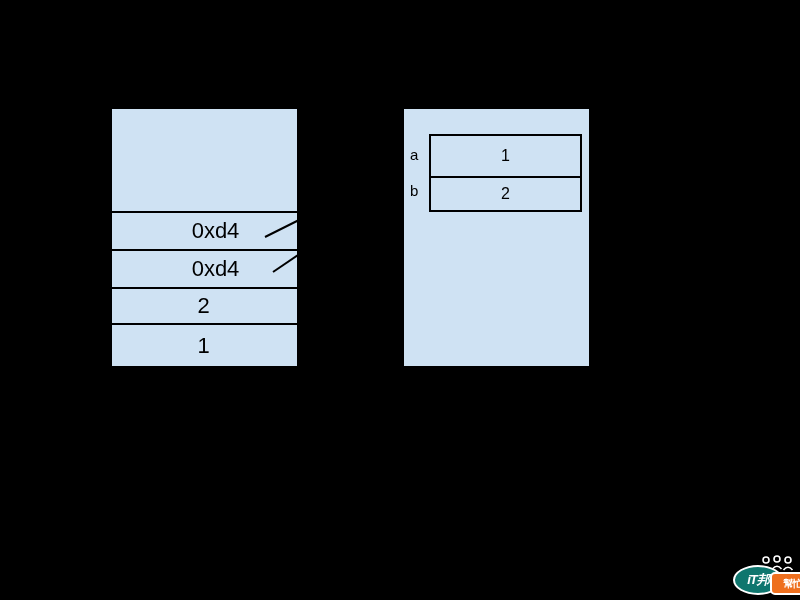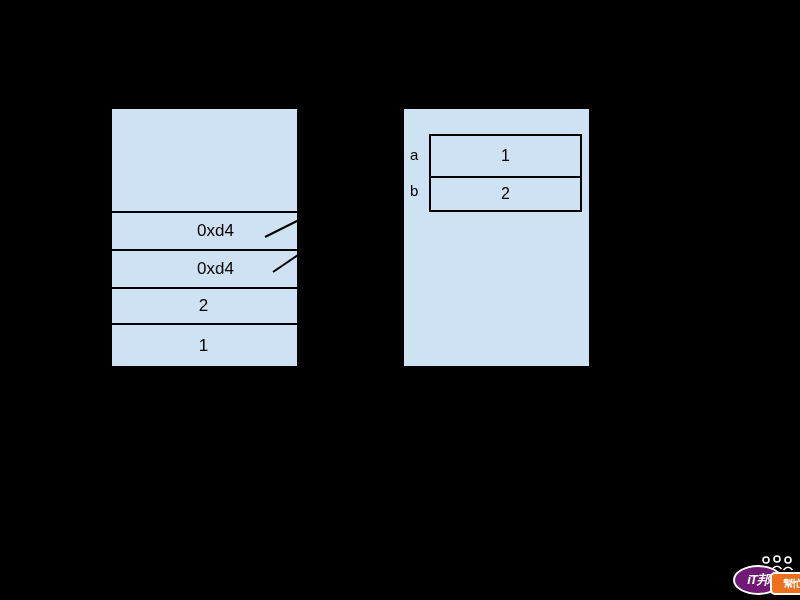--- a/index.html
+++ b/index.html
@@ -20,21 +20,21 @@
     border: 2px solid #000;
     box-sizing: border-box;
   }
   .stack-box { left: 110px; top: 107px; display: flex; flex-direction: column; }
   .struct-box { left: 402px; top: 107px; }
   .stack-row {
     border-top: 2px solid #000;
     display: flex;
     align-items: center;
     justify-content: center;
-    font-size: 17px;
+    font-size: 22px;
     padding-left: 42px;
   }
   .stack-row-empty { height: 102px; border-top: none; }
   .stack-row-ptr { height: 36px; }
   .stack-row-num2 { height: 34px; }
   .stack-row-num1 { flex: 1; }
   .shift-ptr { position: relative; left: -10px; }
   .shift-num { position: relative; left: -22px; }
   .overlay {
     position: absolute;
@@ -153,21 +153,21 @@
     <svg class="logo-people" viewBox="0 0 38 19">
       <g fill="none" stroke="#fff" stroke-width="1.6">
         <circle cx="7" cy="6" r="3"></circle>
         <path d="M2.5 16 Q7 10.5 11.5 16"></path>
         <circle cx="18" cy="5" r="3"></circle>
         <path d="M13.5 15 Q18 9.5 22.5 15"></path>
         <circle cx="29" cy="6" r="3"></circle>
         <path d="M24.5 16 Q29 10.5 33.5 16"></path>
       </g>
     </svg>
-    <div class="logo-oval" style="background: #701a75;">
+    <div class="logo-oval" style="background: #0f766e;">
       <span>iT邦</span>
     </div>
     <div class="logo-tag" style="background: rgb(238, 111, 30);">
       <span>幫忙</span>
     </div>
   </div>
 
 </div>
 
 </body></html>

